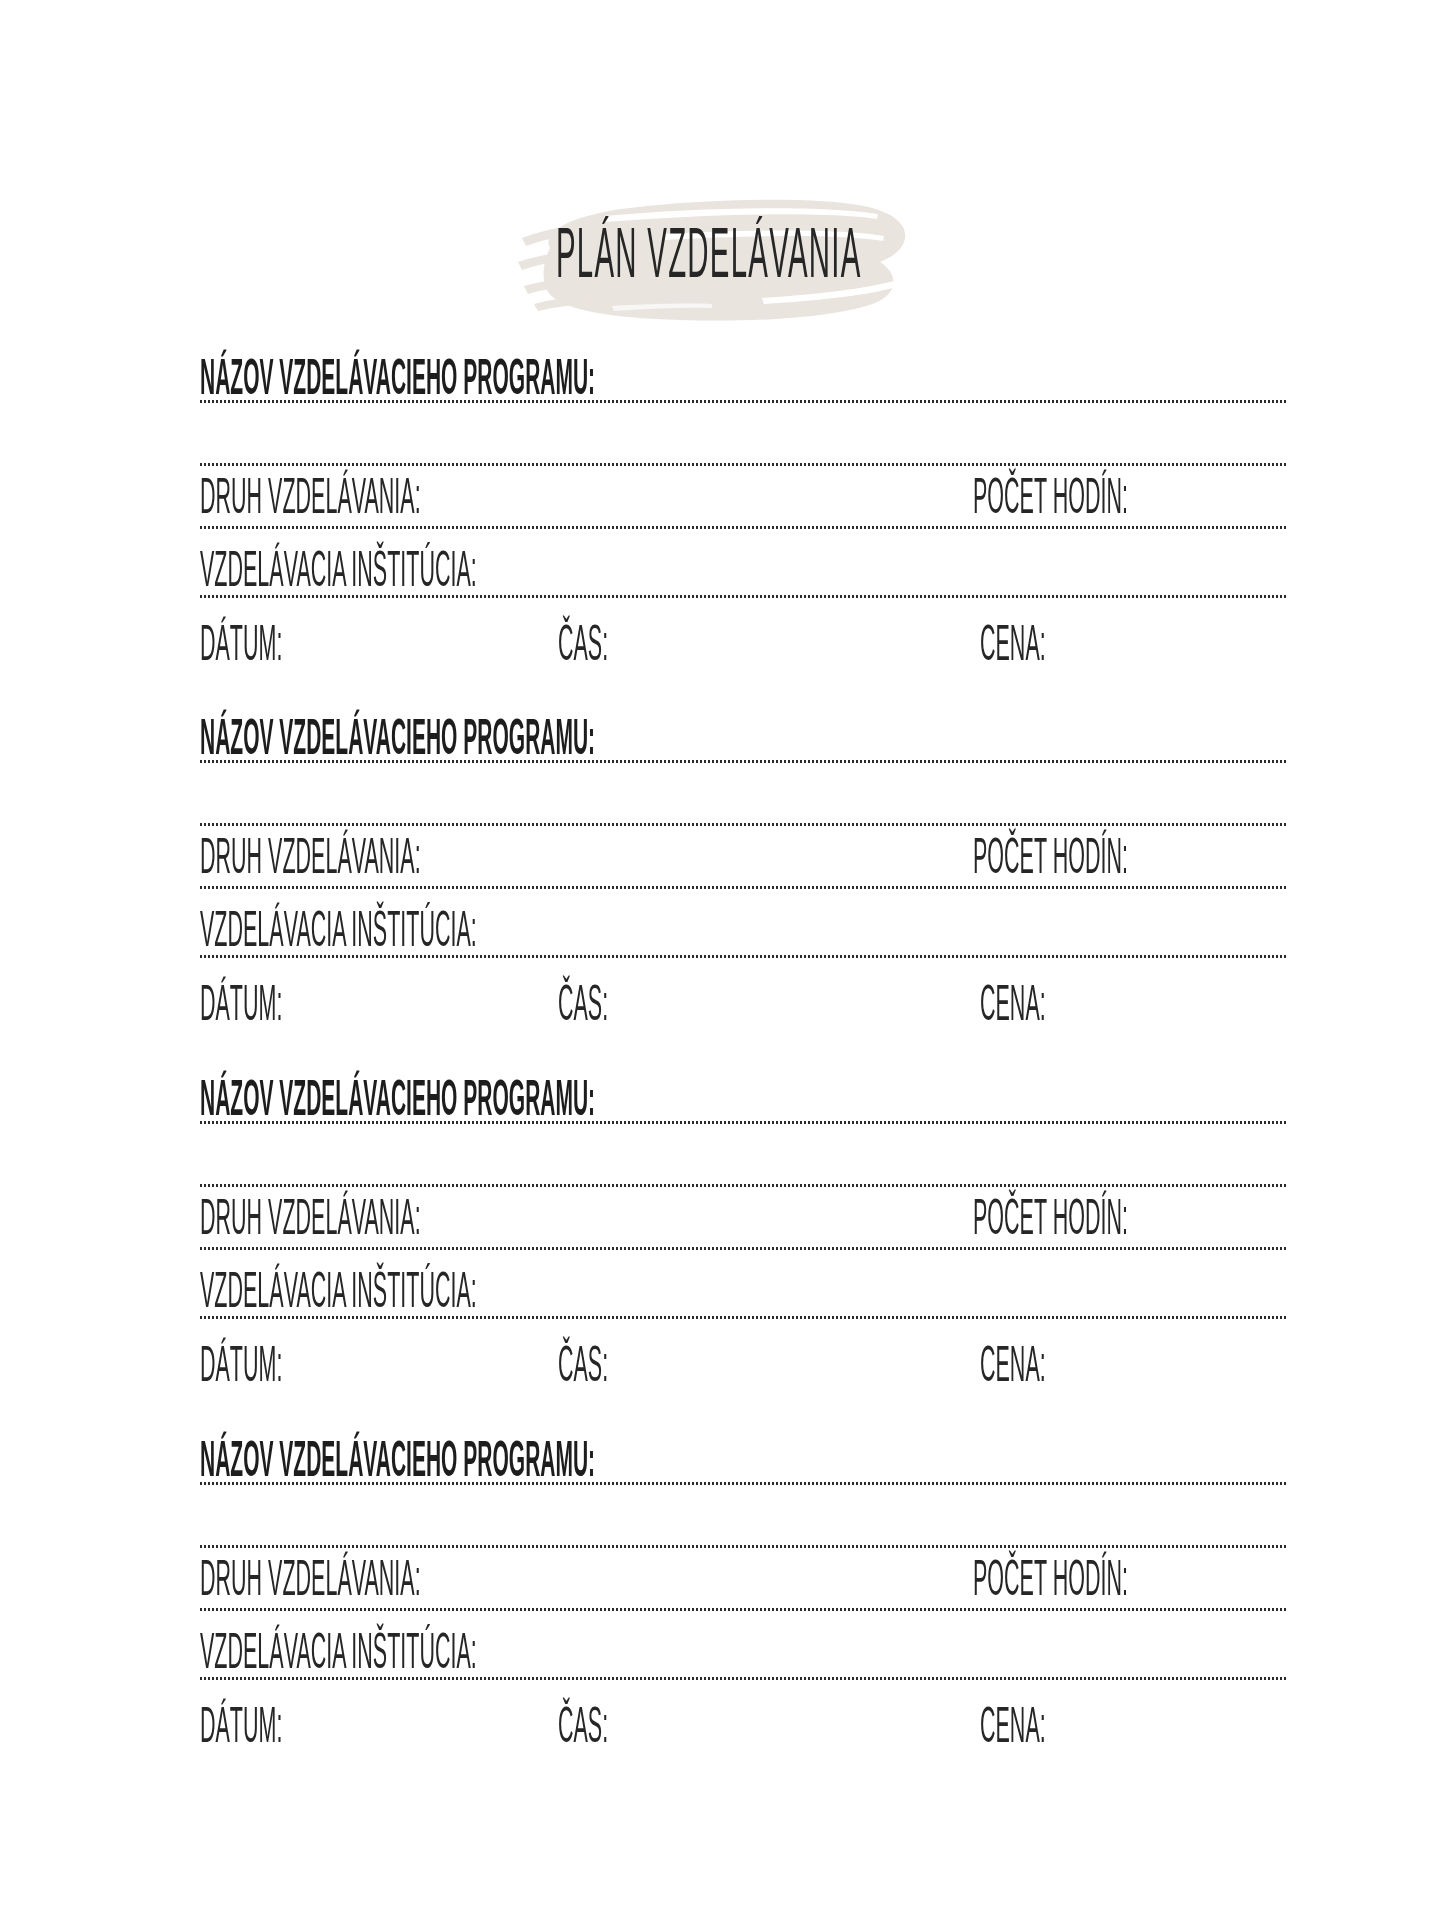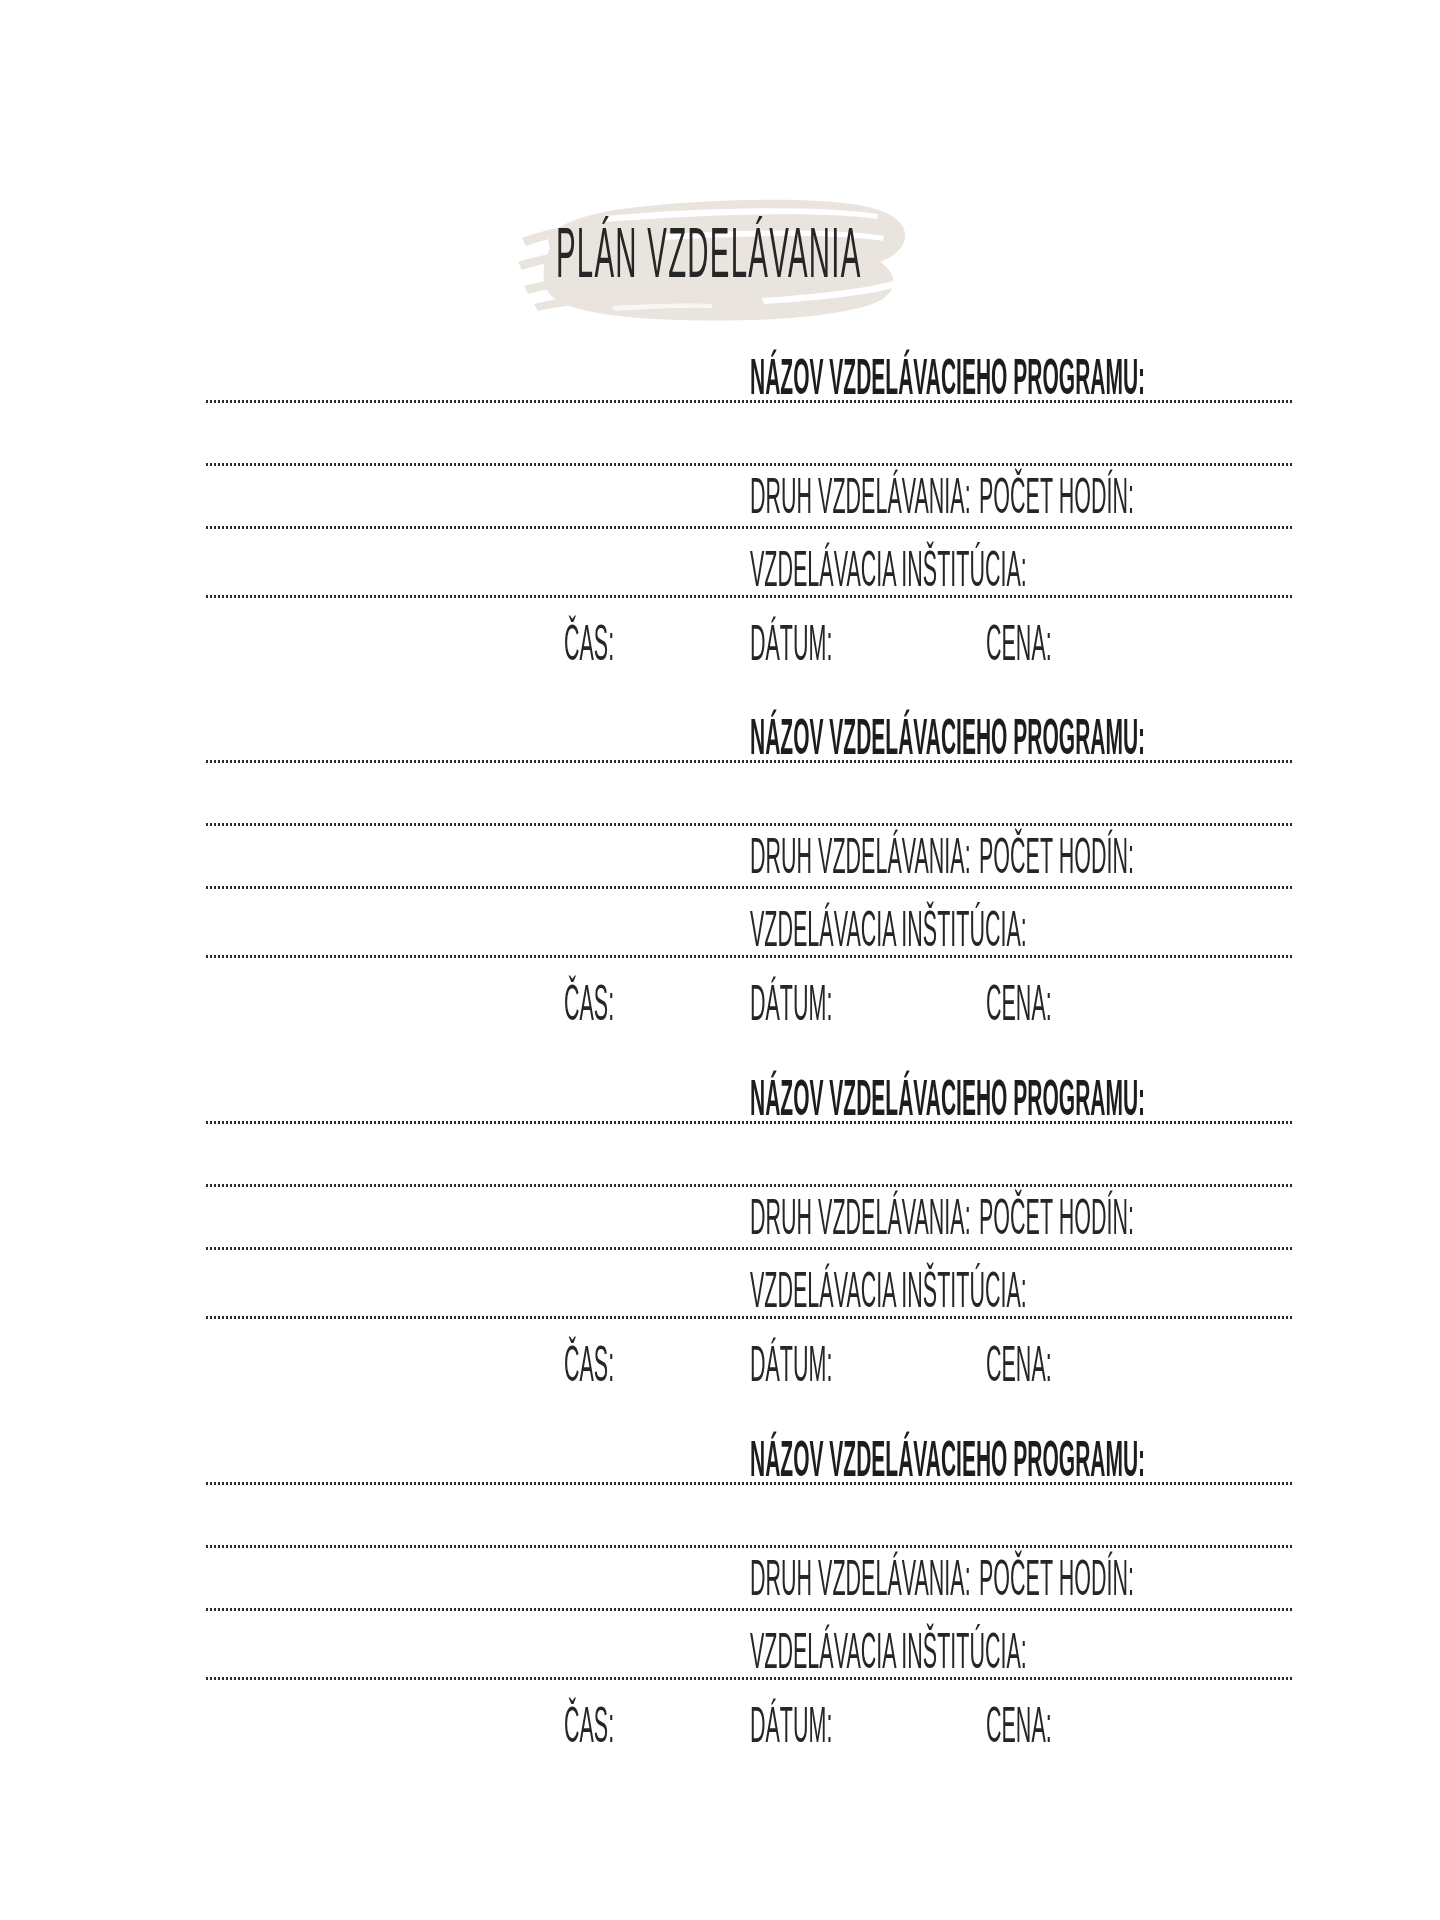--- a/index.html
+++ b/index.html
@@ -12,21 +12,21 @@
   .title-block { position:absolute; left:0; top:0; width:1440px; height:360px; }
   .brush { position:absolute; left:512px; top:186px; width:408px; height:146px; }
   .page-title {
     position:absolute; left:556px; top:216px;
     font-size:70px; line-height:74px; font-weight:400;
     letter-spacing:3px; white-space:nowrap; color:#262626;
     transform:scaleX(0.42); transform-origin:left top;
   }
 
   
-  .section { position:absolute; left:206px; width:1087px; height:322px;text-align:center; }
+  .section { position:absolute; left:200px; width:1087px; height:322px; }
 
   .lbl {
     position:absolute; display:inline-block; white-space:nowrap;
     font-size:50px; line-height:50px; font-weight:400; color:#262626;
     transform:scaleX(0.43); transform-origin:left top;
   }
   .lbl-bold { font-weight:700; transform:scaleX(0.42); color:#1d1d1d; }
 
   .dotline {
     position:absolute; left:0; right:0; height:3px;

